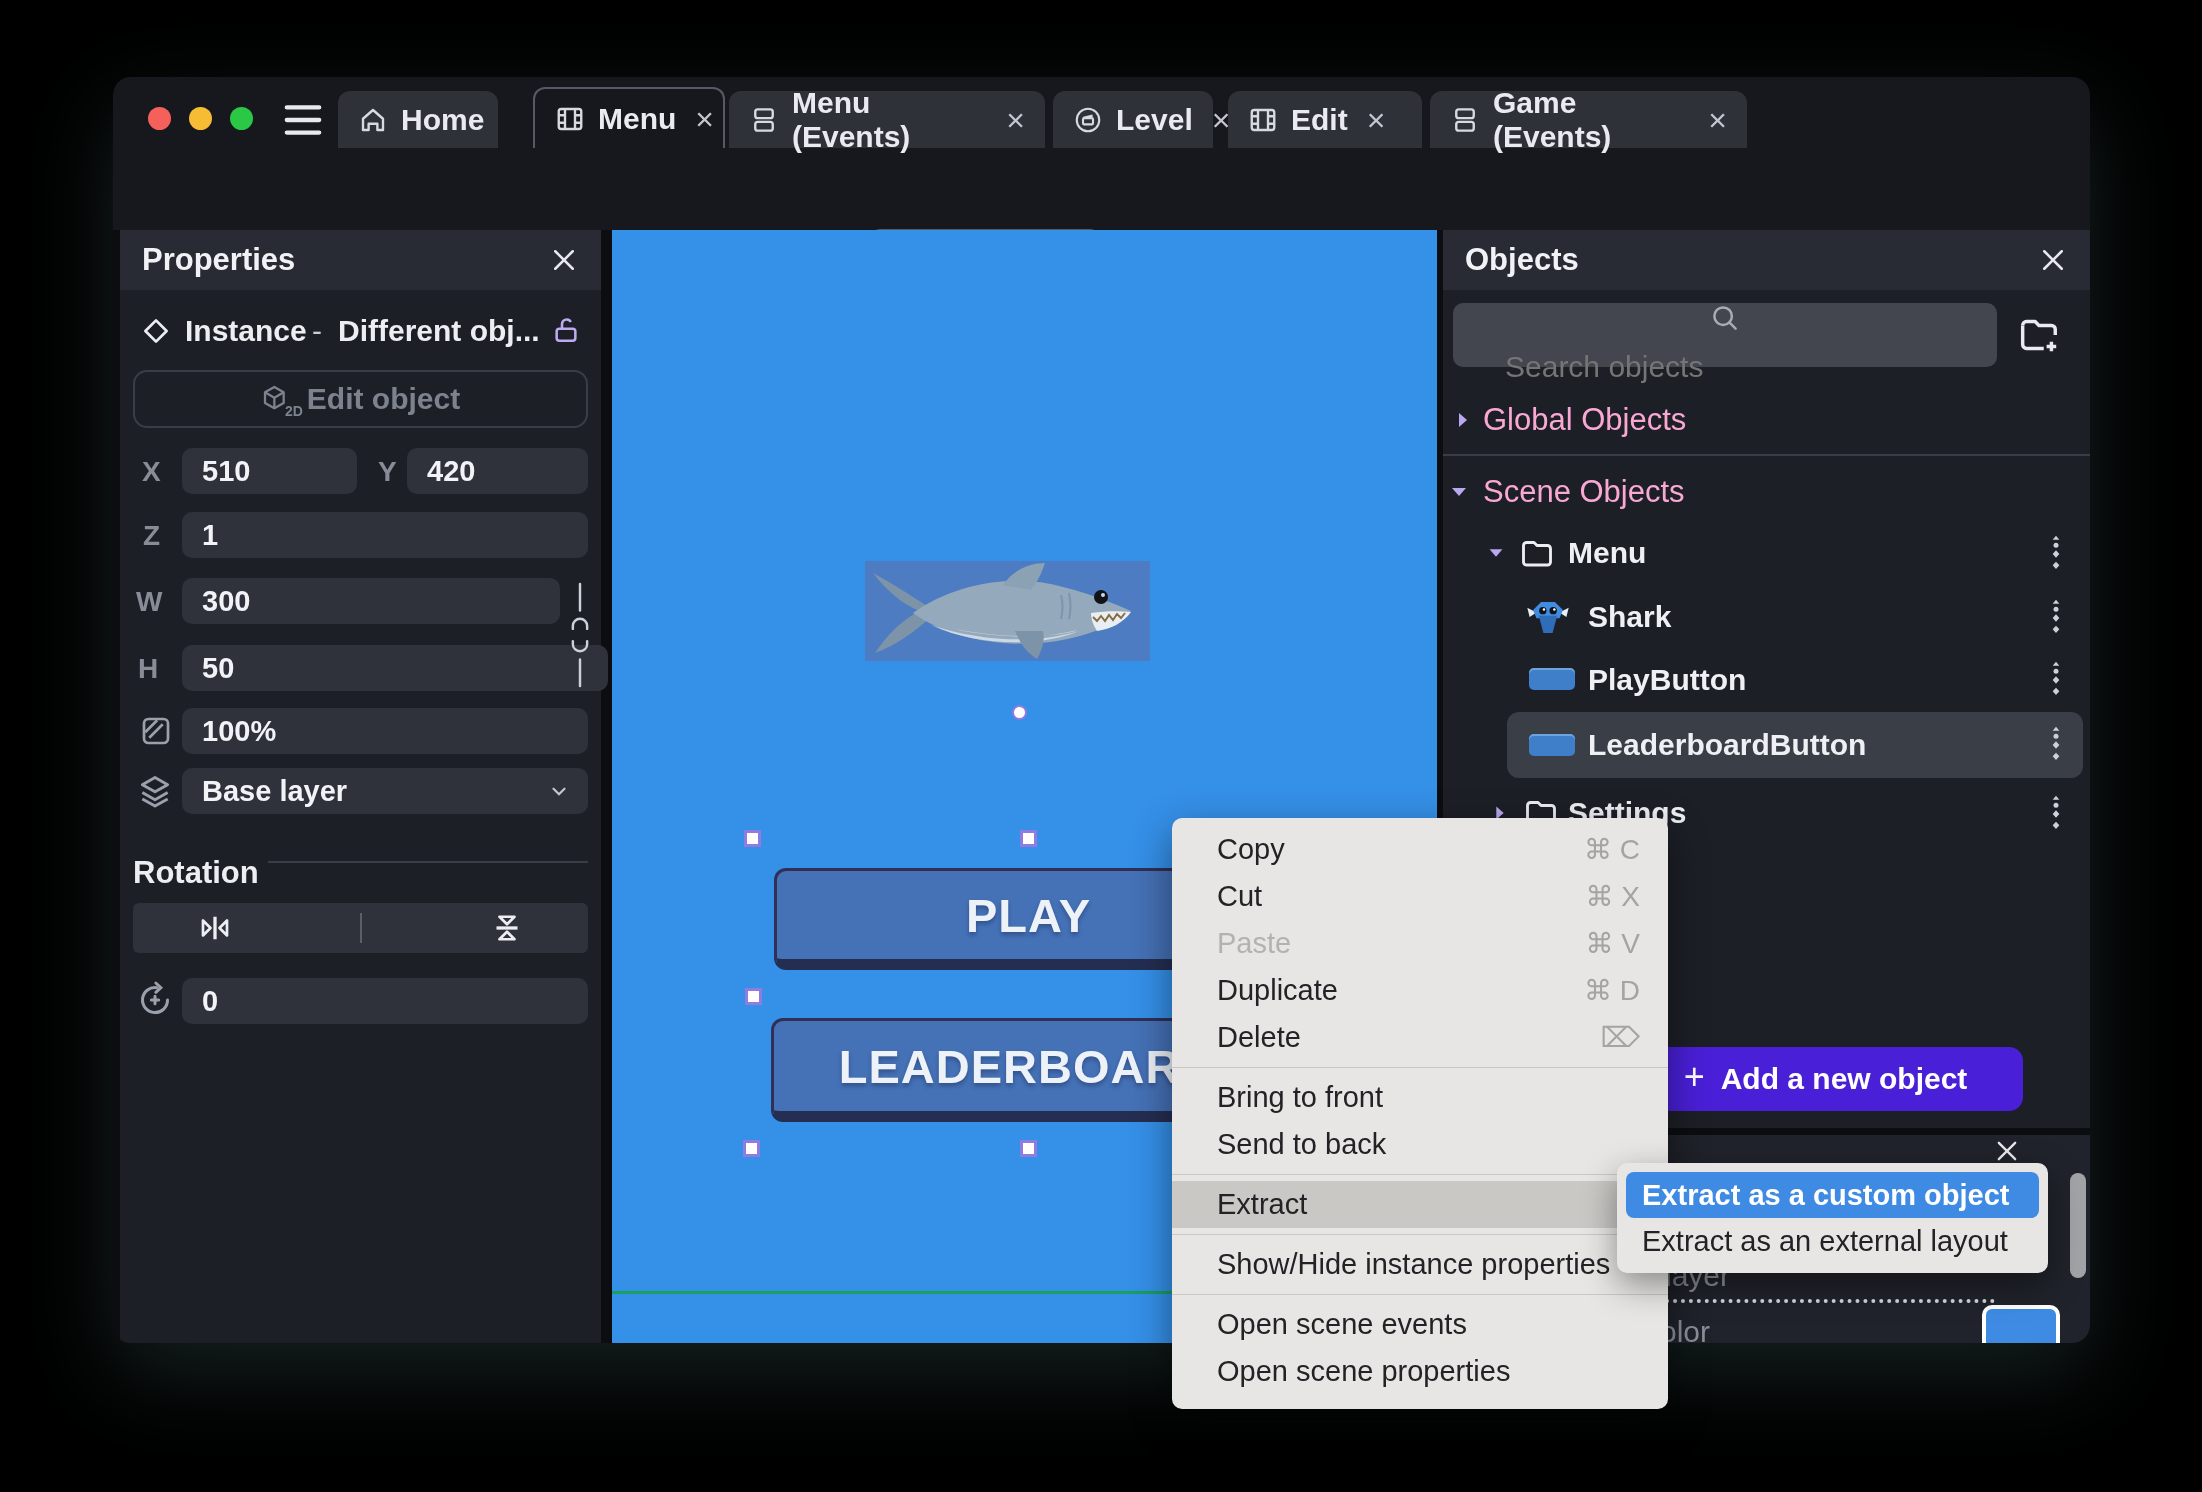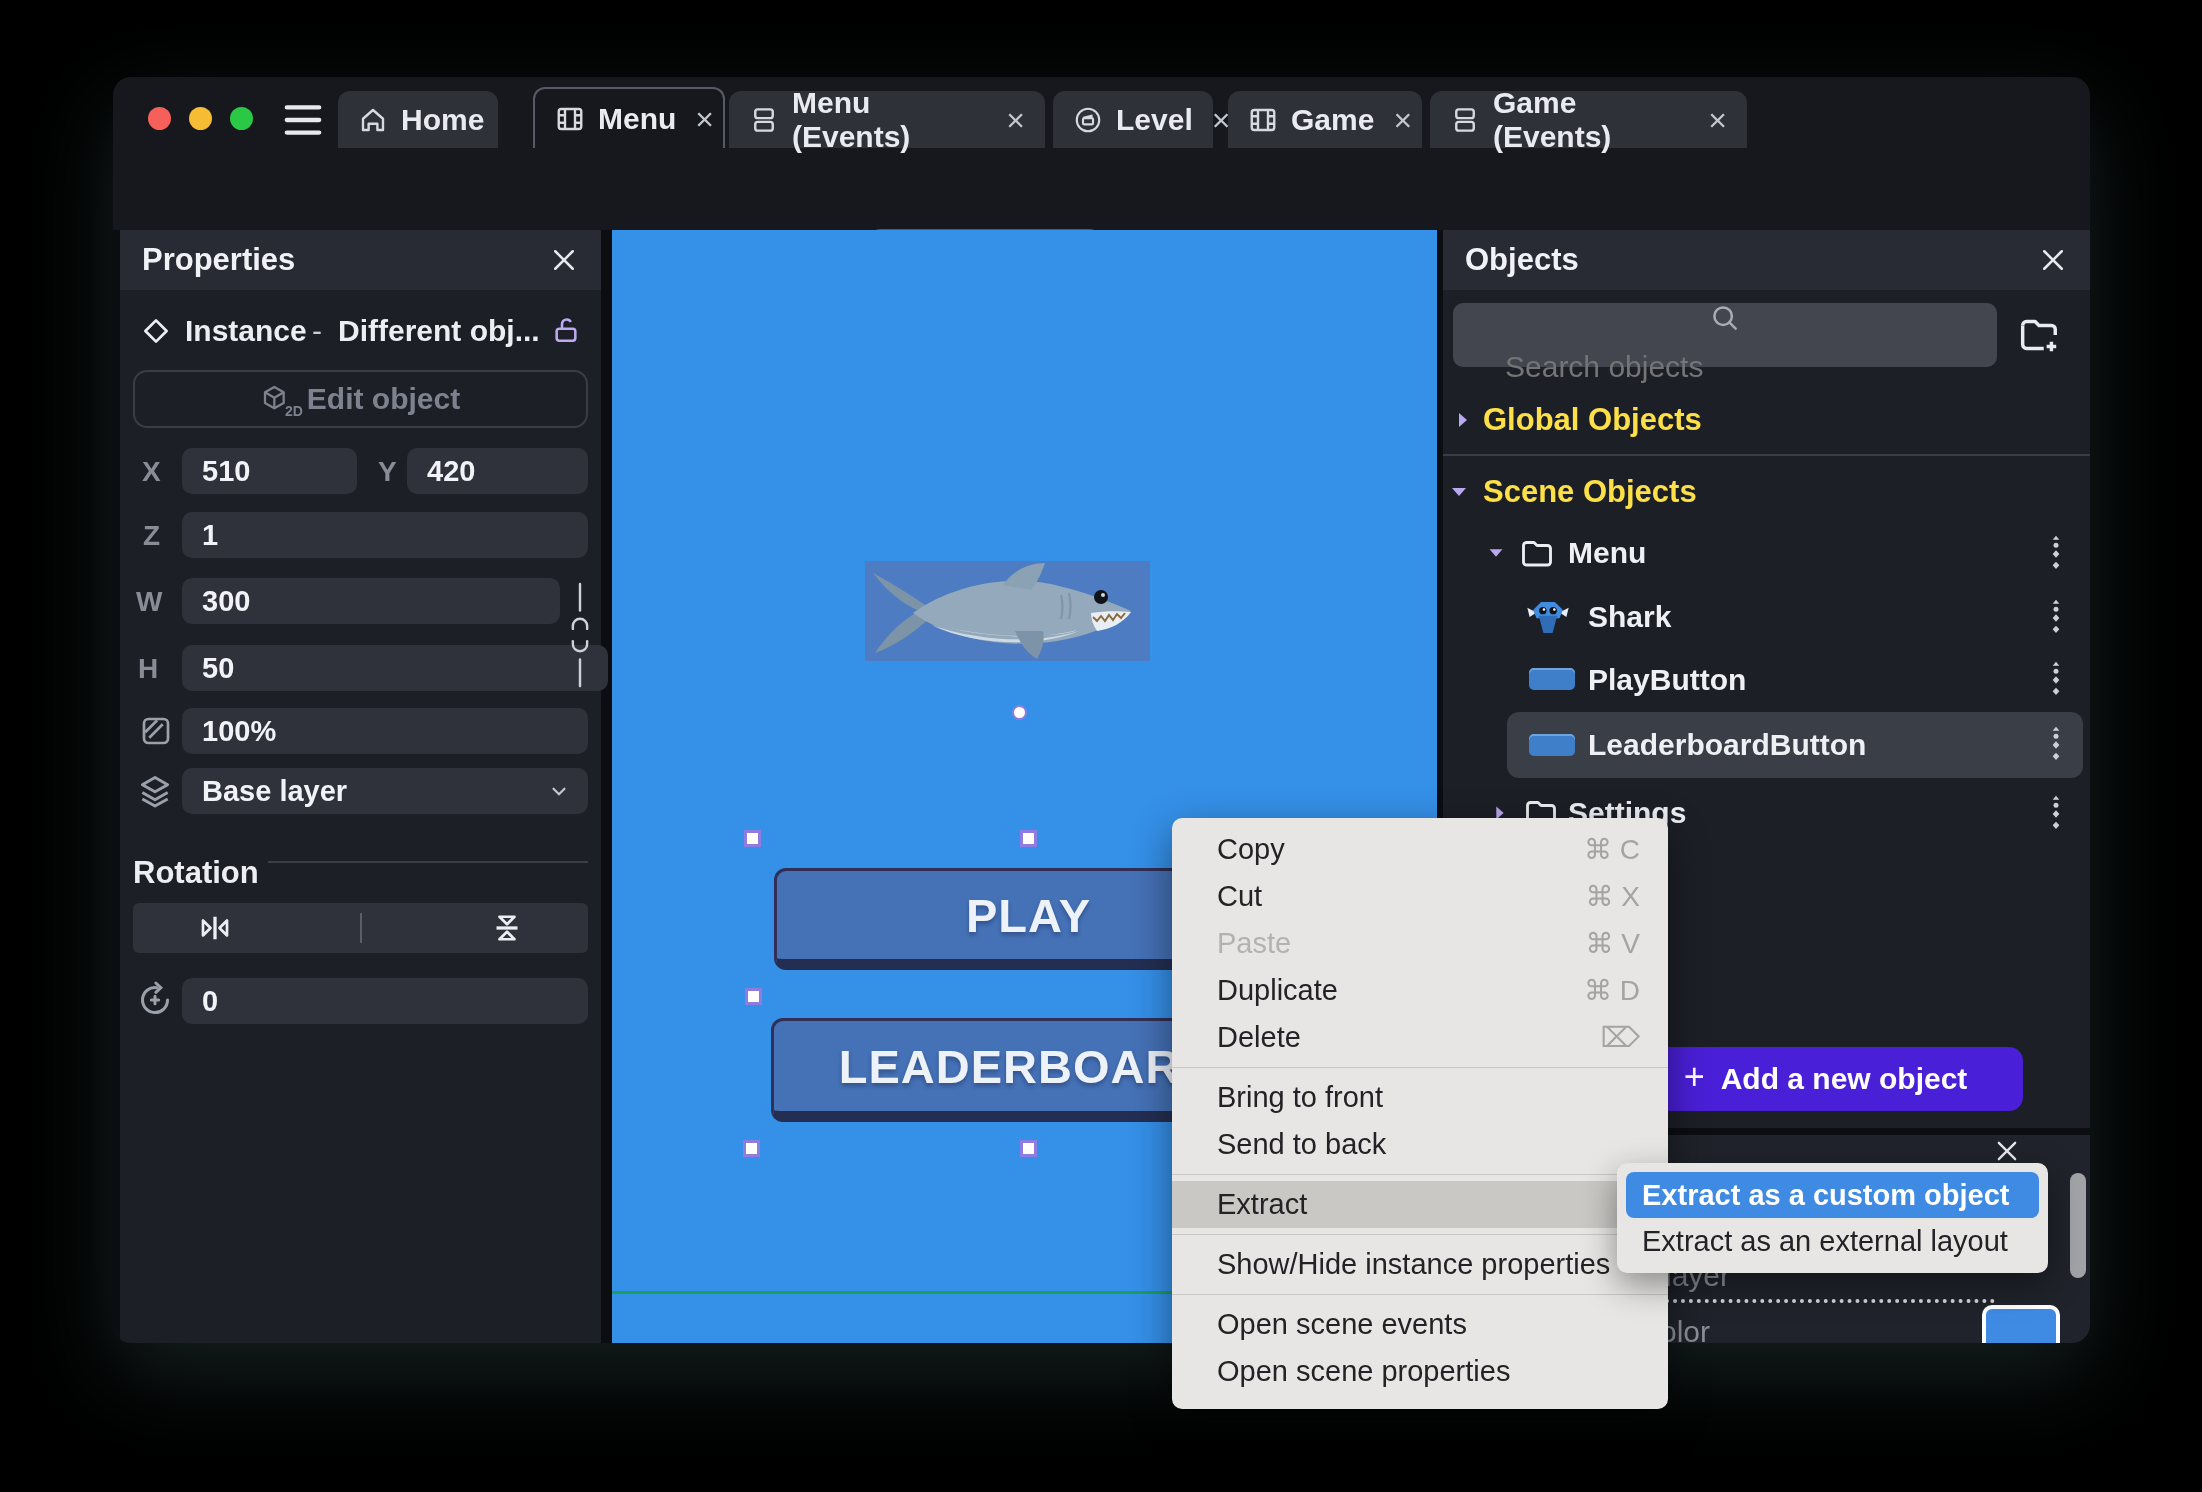--- a/index.html
+++ b/index.html
@@ -37,21 +37,21 @@
         padding:0 18px 0 20px;box-sizing:border-box;color:#f1f3f7;font-size:29px;font-weight:600;justify-content:space-between;}
   .gicon{color:#9ba1ab;display:flex;}
   
   .canvas{left:499px;top:0;width:825px;height:1113px;background:#3590e8;overflow:hidden;}
   .gamebtn{background:#4571b6;border:3px solid #312f55;border-bottom:11px solid #242e52;border-radius:12px;
         box-sizing:border-box;display:flex;align-items:center;justify-content:center;color:#edf1f8;
         font-size:47px;font-weight:700;letter-spacing:1px;text-shadow:0 3px 4px rgba(15,25,60,.35);}
   .handle{width:17px;height:17px;background:#fff;border:3px solid #8f7ce0;box-sizing:border-box;}
   
   .treelabel{font-size:30px;font-weight:700;color:#eef0f4;}
-  .grouplabel{font-size:31px;font-weight:700;color:#fde047;}
+  .grouplabel{font-size:31px;font-weight:400;color:#f9a8d4;}
   .kebab{color:#ccd0d8;display:flex;}
   .objico{width:46px;height:22px;background:#3f7ec9;border-radius:5px;box-shadow:inset 0 2px 0 #6fa3dd;}
   .addbtn{background:#4a1fd8;border-radius:14px;display:flex;align-items:center;justify-content:center;gap:16px;
         color:#fff;font-size:30px;font-weight:700;}
   
   .cmenu{left:1172px;top:818px;width:496px;background:#e7e6e4;border-radius:10px;padding:8px 0 14px 0;
         box-shadow:0 14px 40px rgba(0,0,0,.45);z-index:40;}
   .cm-item{height:47px;display:flex;align-items:center;justify-content:space-between;
         padding:0 28px 0 45px;font-size:29px;color:#232327;}
   .cm-item .cm-short{color:#a5a4a2;font-size:28px;}
@@ -118,21 +118,21 @@
       <span>Level</span>
       <span class="tclose">×</span>
     </div>
     <div class="a tab" style="left:1115px;width:194px;">
       <span class="ticon">
           <svg width="30" height="30" viewBox="0 0 24 24" fill="none" stroke="currentColor" stroke-width="1.9">
             <rect x="3" y="4" width="18" height="16" rx="2"></rect>
             <path d="M8 4v16M16 4v16M3 9h5M3 15h5M16 9h5M16 15h5"></path>
           </svg>
         </span>
-      <span>Game</span>
+      <span>Edit</span>
       <span class="tclose">×</span>
     </div>
     <div class="a tab" style="left:1317px;width:317px;">
       <span class="ticon">
           <svg width="30" height="30" viewBox="0 0 24 24" fill="none" stroke="currentColor" stroke-width="1.9">
             <rect x="5" y="3.5" width="14" height="7" rx="2"></rect>
             <rect x="5" y="13.5" width="14" height="7" rx="2"></rect>
           </svg>
         </span>
       <span>Game (Events)</span>

